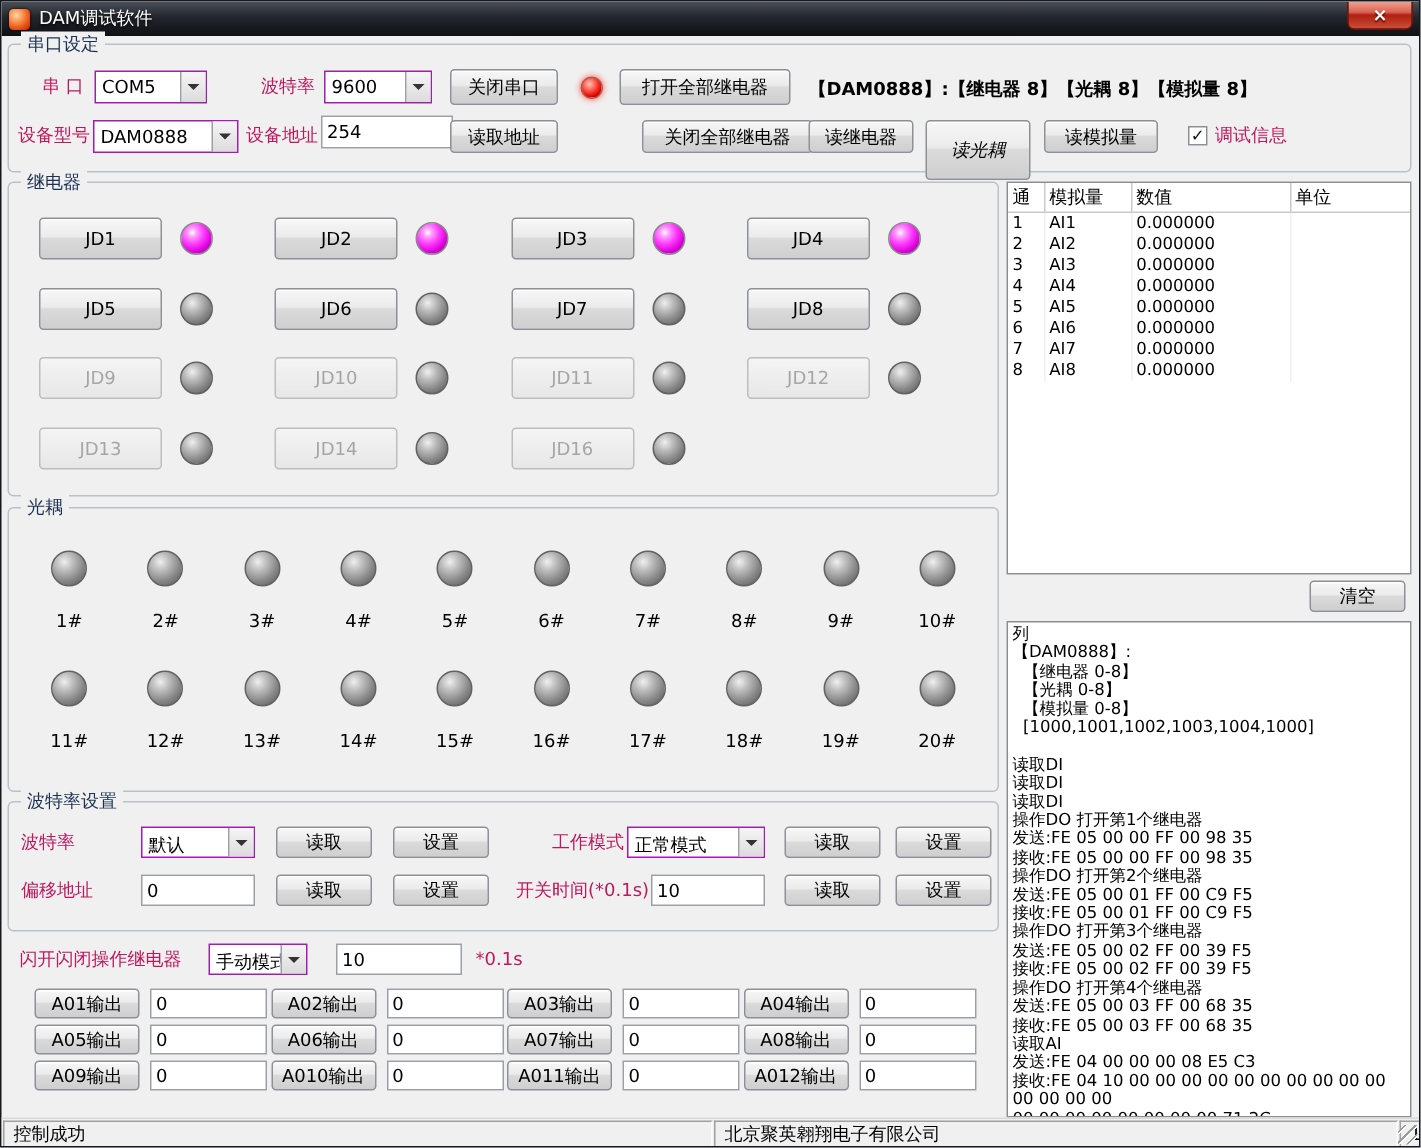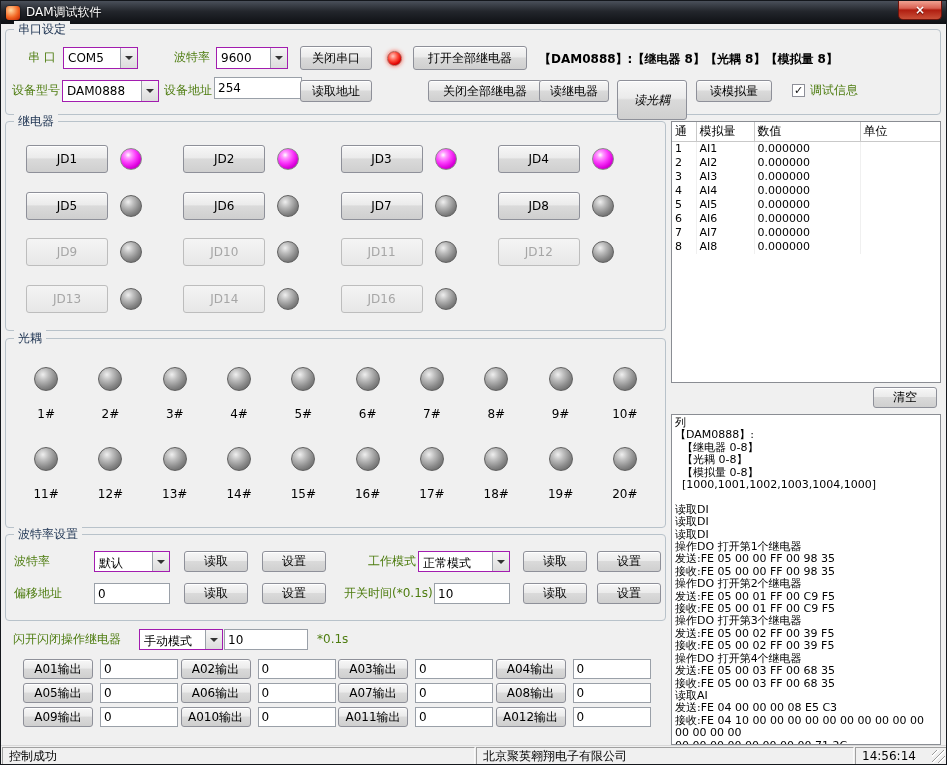--- a/index.html
+++ b/index.html
@@ -14,21 +14,21 @@
     background:radial-gradient(circle at 35% 30%,#ffd9a0,#f26522 55%,#b81e00);box-shadow:0 0 2px #000;}
   .title-text{color:#fff;font-size:12px;text-shadow:0 1px 2px #000;}
   .close-btn{position:absolute;top:0;right:4px;width:44px;height:19px;color:#fff;
     background:linear-gradient(#f0a292,#d96253 40%,#b01e10 50%,#c94f38);
     border:1px solid #6e140c;border-top:none;border-radius:0 0 5px 5px;
     display:flex;align-items:center;justify-content:center;font-size:12px;font-weight:bold;text-shadow:0 1px 1px #5a0800;}
 
   .abs{position:absolute;}
   .group{position:absolute;border:1px solid #b8c2ca;border-radius:4px;}
   .group-title{position:absolute;top:-9px;left:8px;background:#f0f0f0;padding:0 4px;font-size:12px;color:#1b3150;line-height:16px;white-space:nowrap;}
-  .lbl{font-size:12px;color:#4d7c0f;line-height:23px;white-space:nowrap;}
+  .lbl{font-size:12px;color:#be185d;line-height:23px;white-space:nowrap;}
 
   .btn{display:flex;align-items:center;justify-content:center;font-size:12px;color:#000;white-space:nowrap;cursor:default;
     background:linear-gradient(#f7f7f7,#ebebeb 45%,#dadada 50%,#cfcfcf);
     border:1px solid #8e9099;border-radius:3px;box-shadow:inset 0 1px 0 #fff;}
   .btn.disabled{color:#a6a6a6;border-color:#bdbdbd;background:linear-gradient(#f4f4f4,#e7e7e7);box-shadow:none;}
 
   .combo{display:flex;background:#fff;border:1px solid #a21caf;height:22px;}
   .combo-text{flex:1;padding:3px 2px 0 4px;font-size:12px;white-space:nowrap;overflow:hidden;}
   .combo-arrow{width:17px;border-left:1px solid #9aa0a8;background:linear-gradient(#f5f5f5,#dcdcdc);
     display:flex;align-items:center;justify-content:center;}
@@ -399,21 +399,21 @@
     <div class="btn btn-s abs" style="left:256px;top:48px;">设置</div>
 
     <div class="lbl abs" style="left:338px;top:47px;">开关时间(*0.1s)</div>
     <input class="input abs" style="left: 428px; top: 48px; width: 76px; height: 21px;" value="10">
     <div class="btn btn-s abs" style="left:517px;top:48px;">读取</div>
     <div class="btn btn-s abs" style="left:591px;top:48px;">设置</div>
   </div>
 
   <div class="abs" style="left:4px;top:622px;width:661px;height:122px;">
     <div class="lbl abs" style="left:8px;top:5px;">闪开闪闭操作继电器</div>
-    <div class="combo abs" style="left:134px;top:6px;width:84px;height:21px;">
+    <div class="combo abs" style="left:134px;top:6px;width:66px;height:21px;">
       <span class="combo-text">手动模式</span>
       <span class="combo-arrow">
           <i class="tri"></i>
         </span>
     </div>
     <input class="input abs" style="left: 219px; top: 6px; width: 84px; height: 21px;" value="10">
     <div class="lbl abs" style="left:312px;top:5px;">*0.1s</div>
     <div class="out-grid">
         <div class="out-cell">
           <div class="btn out-btn">A01输出</div>
@@ -463,18 +463,18 @@
           <div class="btn out-btn">A012输出</div>
           <input class="input out-input" value="0" style="">
         </div>
       </div>
   </div>
 
   <div class="log" style="left:670px;top:413px;width:270px;height:331px;"><div class="log-line">列</div><div class="log-line">【DAM0888】:</div><div class="log-line">  【继电器 0-8】</div><div class="log-line">  【光耦 0-8】</div><div class="log-line">  【模拟量 0-8】</div><div class="log-line">  [1000,1001,1002,1003,1004,1000]</div><div class="log-line"></div><div class="log-line">读取DI</div><div class="log-line">读取DI</div><div class="log-line">读取DI</div><div class="log-line">操作DO 打开第1个继电器</div><div class="log-line">发送:FE 05 00 00 FF 00 98 35</div><div class="log-line">接收:FE 05 00 00 FF 00 98 35</div><div class="log-line">操作DO 打开第2个继电器</div><div class="log-line">发送:FE 05 00 01 FF 00 C9 F5</div><div class="log-line">接收:FE 05 00 01 FF 00 C9 F5</div><div class="log-line">操作DO 打开第3个继电器</div><div class="log-line">发送:FE 05 00 02 FF 00 39 F5</div><div class="log-line">接收:FE 05 00 02 FF 00 39 F5</div><div class="log-line">操作DO 打开第4个继电器</div><div class="log-line">发送:FE 05 00 03 FF 00 68 35</div><div class="log-line">接收:FE 05 00 03 FF 00 68 35</div><div class="log-line">读取AI</div><div class="log-line">发送:FE 04 00 00 00 08 E5 C3</div><div class="log-line">接收:FE 04 10 00 00 00 00 00 00 00 00 00 00 00 00 00 00</div><div class="log-line">00 00 00 00 00 00 00 00 71 2C</div></div>
 
   <div class="statusbar">
     <div class="status-panel" style="width:473px;">控制成功</div>
-    <div class="status-panel" style="width:378px;">北京聚英翱翔电子有限公司</div>
+    <div class="status-panel" style="width:456px;">北京聚英翱翔电子有限公司</div>
     <div class="status-panel" style="flex:1;">14:56:14</div>
   </div>
   <div class="grip"></div>
 
 </div>
 
 </body></html>

